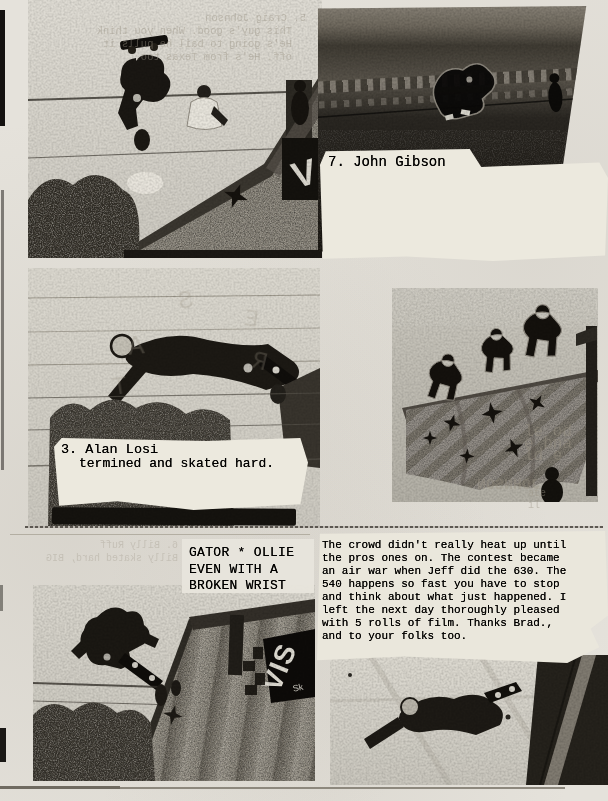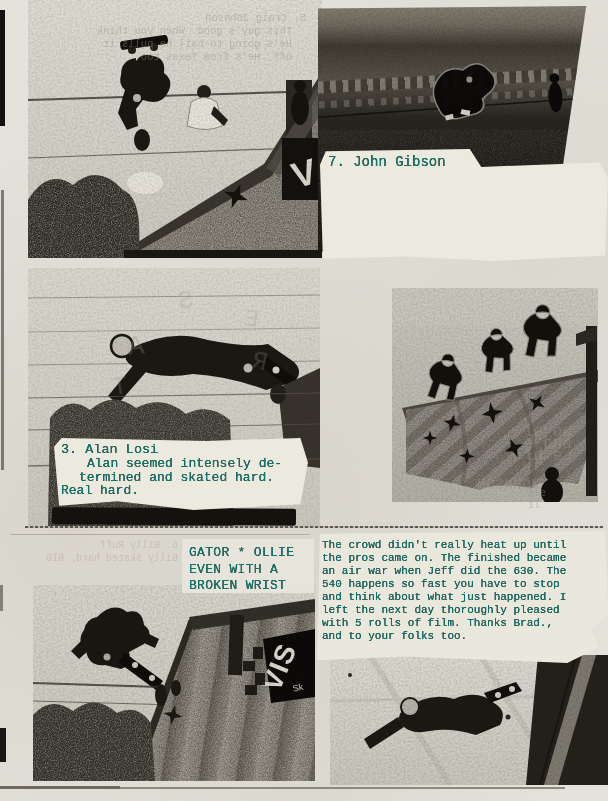--- a/index.html
+++ b/index.html
@@ -13,21 +13,21 @@
     background:
       radial-gradient(ellipse at 12% 66%, rgba(150,143,130,.16), transparent 55%),
       radial-gradient(ellipse at 88% 32%, rgba(150,143,130,.12), transparent 55%),
       radial-gradient(ellipse at 55% 90%, rgba(150,143,130,.10), transparent 50%),
       #e5e2db;
   }
   .photo{position:absolute;overflow:hidden;z-index:1;}
   .photo svg{display:block;}
   .label{
     position:absolute;z-index:3;background:#ece9de;
-    font-family:"Liberation Mono",monospace;color:#0f766e;
+    font-family:"Liberation Mono",monospace;color:#000000;
     text-shadow:0 0 .4px #221f19;
   }
   .mir{transform:scaleX(-1);filter:blur(.4px);}
   .ghost{position:absolute;z-index:2;color:#9a9384;font-family:"Liberation Mono",monospace;}
   .rule{position:absolute;z-index:2;}
   .edge{position:absolute;z-index:4;}
 </style>
 </head>
 <body>
 
@@ -217,23 +217,21 @@
     <span class="ghost mir" style="left:178px;top:286px;font-size:26px;opacity:.3;transform:scaleX(-1) rotate(12deg)">S</span>
     <span class="ghost mir" style="left:244px;top:306px;font-size:24px;opacity:.28;transform:scaleX(-1) rotate(-8deg)">E</span>
     <span class="ghost mir" style="left:128px;top:332px;font-size:27px;opacity:.3;transform:scaleX(-1) rotate(6deg)">A</span>
     <span class="ghost mir" style="left:252px;top:348px;font-size:25px;opacity:.28;transform:scaleX(-1) rotate(-14deg)">R</span>
     <span class="ghost mir" style="left:112px;top:372px;font-size:26px;opacity:.27;transform:scaleX(-1) rotate(9deg)">T</span>
   </div>
 
   <div class="label" style="left:54px;top:438px;width:254px;height:72px;clip-path:polygon(0 12%,3% 0,60% 4%,97% 0,100% 34%,97% 92%,55% 100%,25% 88%,2% 94%);padding:5px 0 0 7px;box-sizing:border-box;font-size:13px;line-height:13.8px">
     <div style="font-size:13.5px">3. Alan Losi</div>
     <div style="margin-left:26px">
-      <div>Alan seemed intensely de-</div>
       <div style="margin-left:-8px">termined and skated hard.</div>
-      <div style="margin-left:-26px">Real hard.</div>
     </div>
   </div>
 
   <div class="photo" style="left:392px;top:288px;width:206px;height:214px">
     <svg width="206" height="214" viewBox="0 0 206 214">
       <defs>
         <linearGradient id="gradMR" x1="0" y1="0" x2="0" y2="1">
           <stop offset="0" stop-color="#c9c6bd"></stop>
             <stop offset="1" stop-color="#b2afa5"></stop>
         </linearGradient>
@@ -303,21 +301,21 @@
   </div>
 
   <div class="label" style="left:182px;top:539px;width:132px;height:54px;background:rgba(232,229,220,.95);padding:6px 0 0 7px;box-sizing:border-box;font-size:13px;font-weight:normal;line-height:16.5px;letter-spacing:.3px">
     <div>GATOR * OLLIE</div>
     <div>EVEN WITH A</div>
     <div>BROKEN WRIST</div>
   </div>
 
   <div class="label" style="left:317px;top:531px;width:291px;height:132px;clip-path:polygon(1% 2%,99% 0,100% 64%,94% 74%,97% 88%,86% 100%,30% 95%,0 98%);background:#eae7dc;padding:8px 0 0 5px;box-sizing:border-box;font-size:11px;line-height:13px">
     <div>The crowd didn't really heat up until</div>
-    <div>the pros came on. The finished became</div>
+    <div>the pros ones on. The contest became</div>
     <div>an air war when Jeff did the 630. The</div>
     <div>540 happens so fast you have to stop</div>
     <div>and think about what just happened. I</div>
     <div>left the next day thoroughly pleased</div>
     <div>with 5 rolls of film. Thanks Brad.,</div>
     <div>and to your folks too.</div>
   </div>
 
   <div class="photo" style="left:33px;top:585px;width:282px;height:196px">
     <svg width="282" height="196" viewBox="0 0 282 196">

